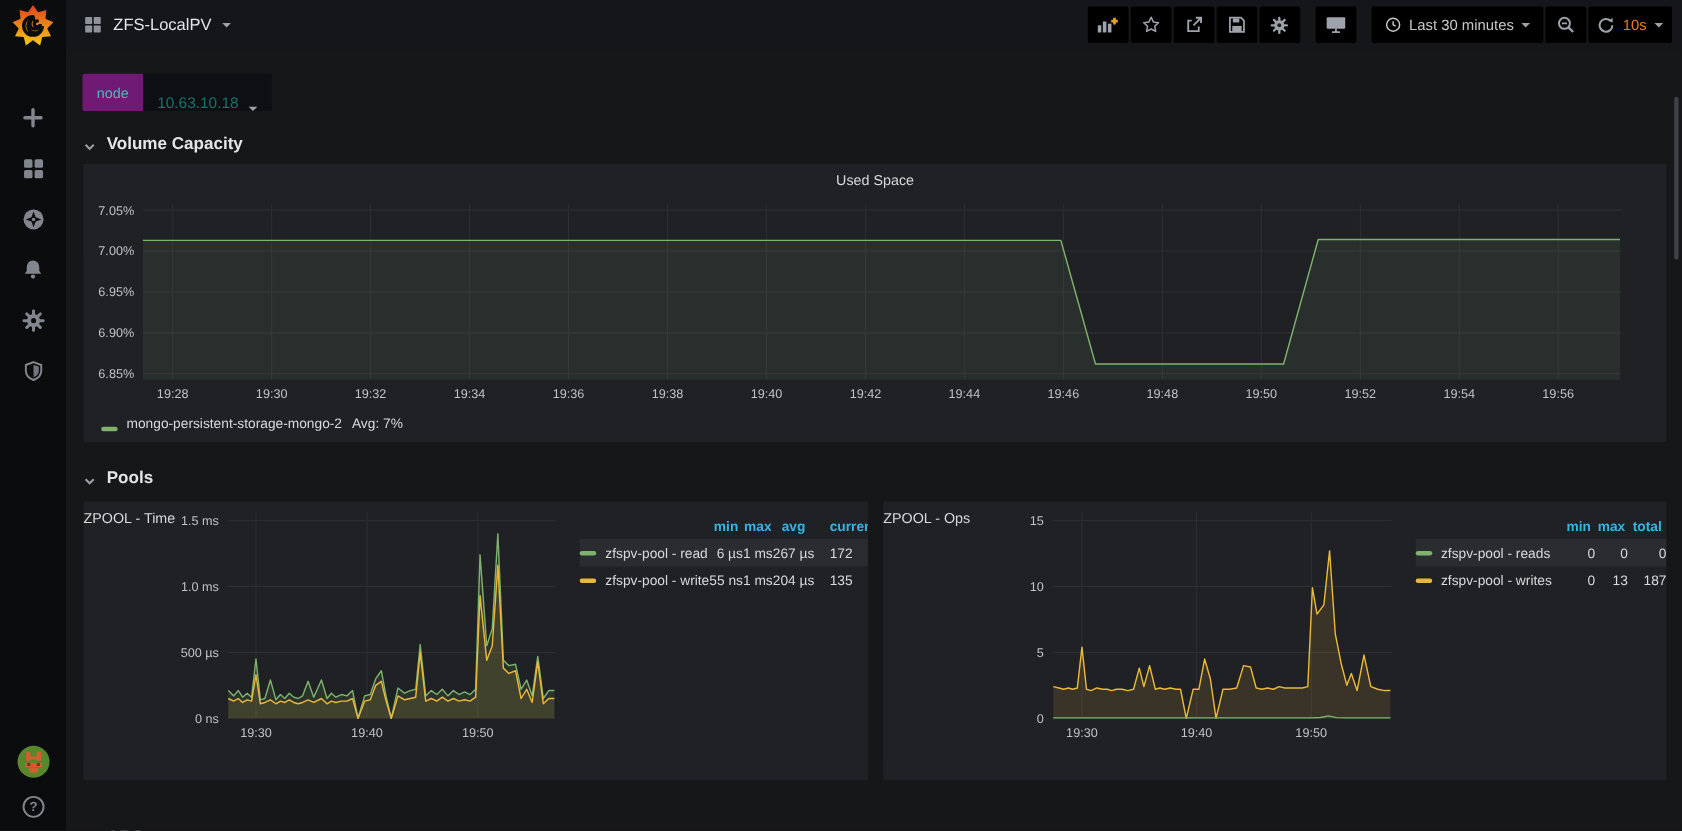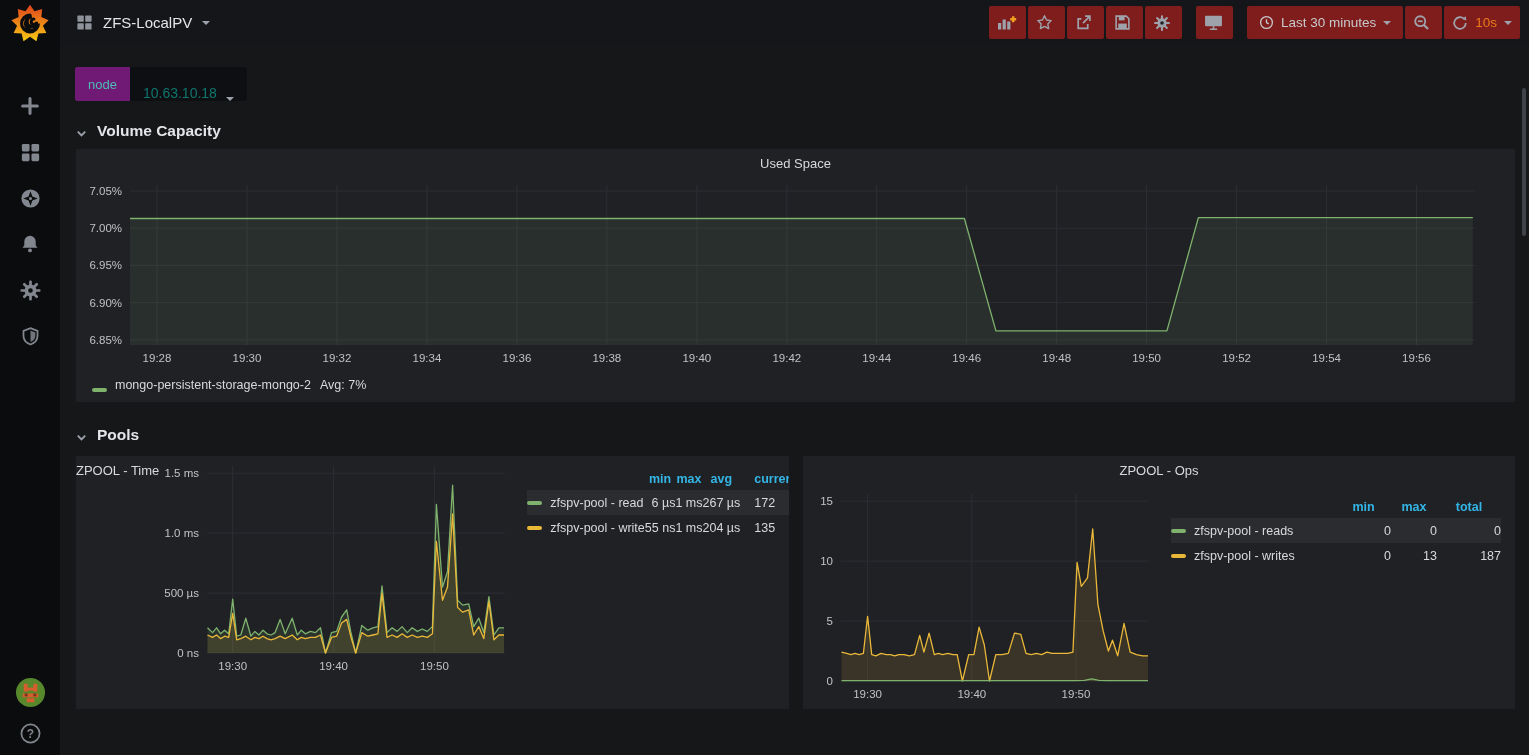--- a/index.html
+++ b/index.html
@@ -16,22 +16,22 @@
   .side-nav { display:flex; flex-direction:column; align-items:center; gap:22px; margin-top:46px; }
   .side-btn { width:24px; height:24px; display:flex; align-items:center; justify-content:center; cursor:pointer; opacity:.95; }
   .side-bottom { margin-top:auto; display:flex; flex-direction:column; align-items:center; gap:13px; margin-bottom:10px; }
   
   .topbar { position:absolute; left:60px; top:0; right:0; height:45px; background:#141619;
     display:flex; align-items:center; padding:0 9px 0 16px; }
   .tb-title { display:flex; align-items:center; gap:10px; font-size:15px; color:#e3e5e8; cursor:pointer; }
   .caret { width:0; height:0; border-left:4px solid transparent; border-right:4px solid transparent;
     border-top:4px solid #9da2ab; display:inline-block; }
   .tb-right { margin-left:auto; display:flex; align-items:center; }
-  .tb-btn { height:33px; min-width:37px; background:#7f1d1d; border-radius:2px;
-    display:flex; align-items:center; justify-content:flex-start; margin-left:2px; cursor:pointer; padding:0 8px; }
+  .tb-btn { height:33px; min-width:37px; background:#000000; border-radius:2px;
+    display:flex; align-items:center; justify-content:center; margin-left:2px; cursor:pointer; padding:0 8px; }
   .tb-gap { margin-left:14px; }
   .time-btn { gap:7px; font-size:13.5px; color:#c7c8ca; padding:0 12px; }
   .refresh-btn { gap:7px; font-size:13.5px; }
   .refresh-interval { color:#eb7b18; }
   
   .content { position:absolute; left:60px; top:45px; right:0; bottom:0; padding:22px 13px 0 15px; overflow:hidden; }
   .submenu { display:flex; }
   .var-label { height:34px; display:flex; align-items:center; padding:0 13px; background:#701a75;
     color:#4dbdb4; font-size:13px; border-radius:2px 0 0 2px; }
   .var-value { height:34px; display:flex; align-items:flex-end; gap:9px; padding:0 13px;
@@ -44,21 +44,21 @@
     font-size:13px; font-weight:500; color:#d8d9da; cursor:pointer; }
   .us-panel { width:1441px; height:255px; }
   .chart { position:relative; }
   .chart svg { display:block; }
   #chart0 { height:194px; margin:0 8px; }
   .us-legend { display:flex; align-items:flex-end; padding:7px 0 0 16px; font-size:12.5px; color:#d8d9da; }
   .marker { display:inline-block; width:15px; height:4px; border-radius:2px; margin-right:8px; }
   .avg-txt { margin-left:9px; }
   .pools-row { display:flex; gap:12px; }
   .p-time { width:715px; height:255px; display:flex; }
-  .p-ops  { flex:1; height:255px; display:flex; flex-direction:column; }
+  .p-ops  { flex:1; height:255px; display:flex; flex-direction:row;gap:37px; }
   .p-body { display:flex; flex:1; overflow:hidden; }
   #chart1 { width:356px; height:224px; margin-left:0; }
   #chart2 { width:348px; height:224px; margin-left:8px; }
   .legend-wrap { flex:1; overflow:hidden; padding:12px 0 0 12px; }
   .legend-table { border-collapse:collapse; table-layout:fixed; white-space:nowrap; font-size:12.5px; }
   .legend-table th { color:#33b5e5; font-weight:bold; height:22px; padding:0; }
   .legend-table td { color:#d8d9da; text-align:right; height:25px; padding:0; }
   .legend-table th.c-name, .legend-table td.c-name { text-align:left; }
   .legend-table th.c-left, .legend-table td.c-left { text-align:left; padding-left:14px; }
   .lt-time col.c1{width:150px} .lt-time col.c2{width:56px} .lt-time col.c3{width:50px}

